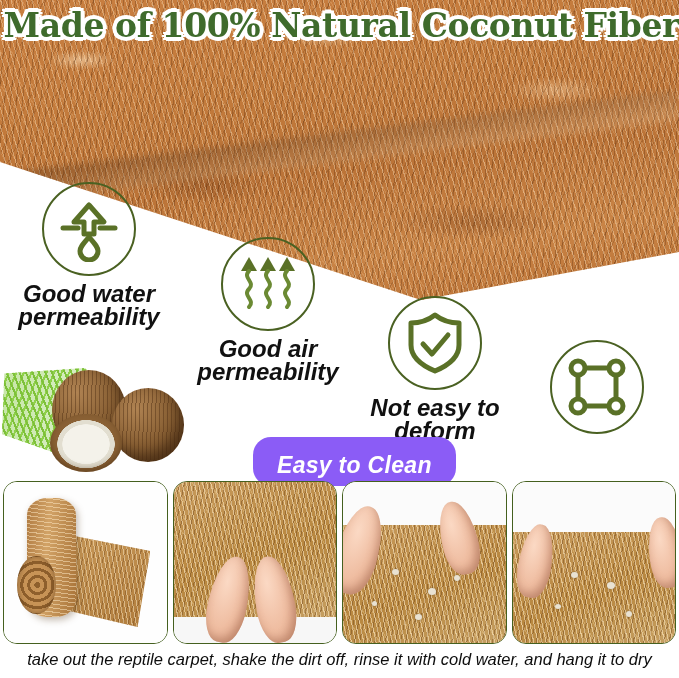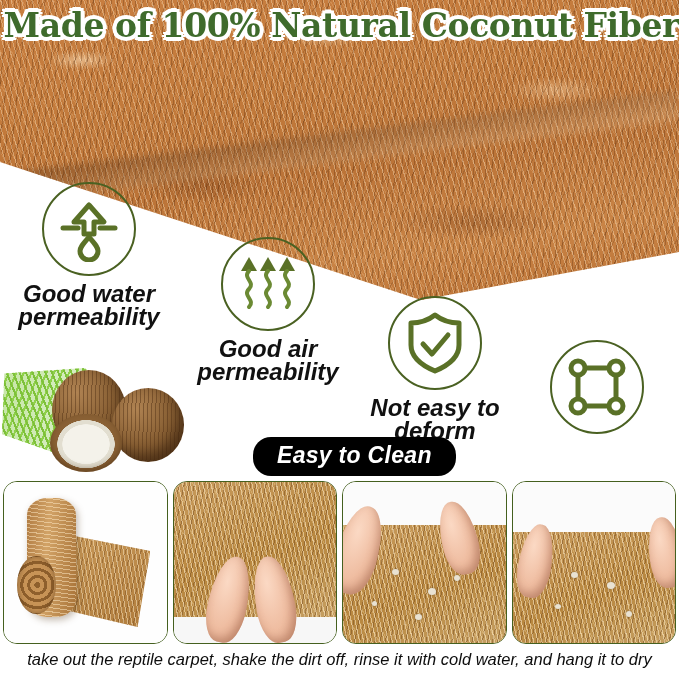--- a/index.html
+++ b/index.html
@@ -127,22 +127,22 @@
     position: absolute; left: 50px; top: 52px; width: 72px; height: 58px;
     border-radius: 50%;
     background:
       radial-gradient(ellipse at 50% 52%, #f4f2ea 0 46%, #e2ded0 47% 56%, #8a6135 57% 100%);
     box-shadow: inset 0 -3px 6px rgba(60,35,12,.45);
   }
 
   
   .pill {
     position: absolute; left: 253px; top: 437px;
-    padding: 5px 24px 7px 24px;
-    background: #000000;
+    padding: 15px 24px 7px 24px;
+    background: #8b5cf6;
     border-radius: 18px;
     color: #ffffff;
     font-family: "Liberation Sans", sans-serif;
     font-style: italic;
     font-weight: bold;
     font-size: 23px;
     letter-spacing: .3px;
     white-space: nowrap;
   }
 

